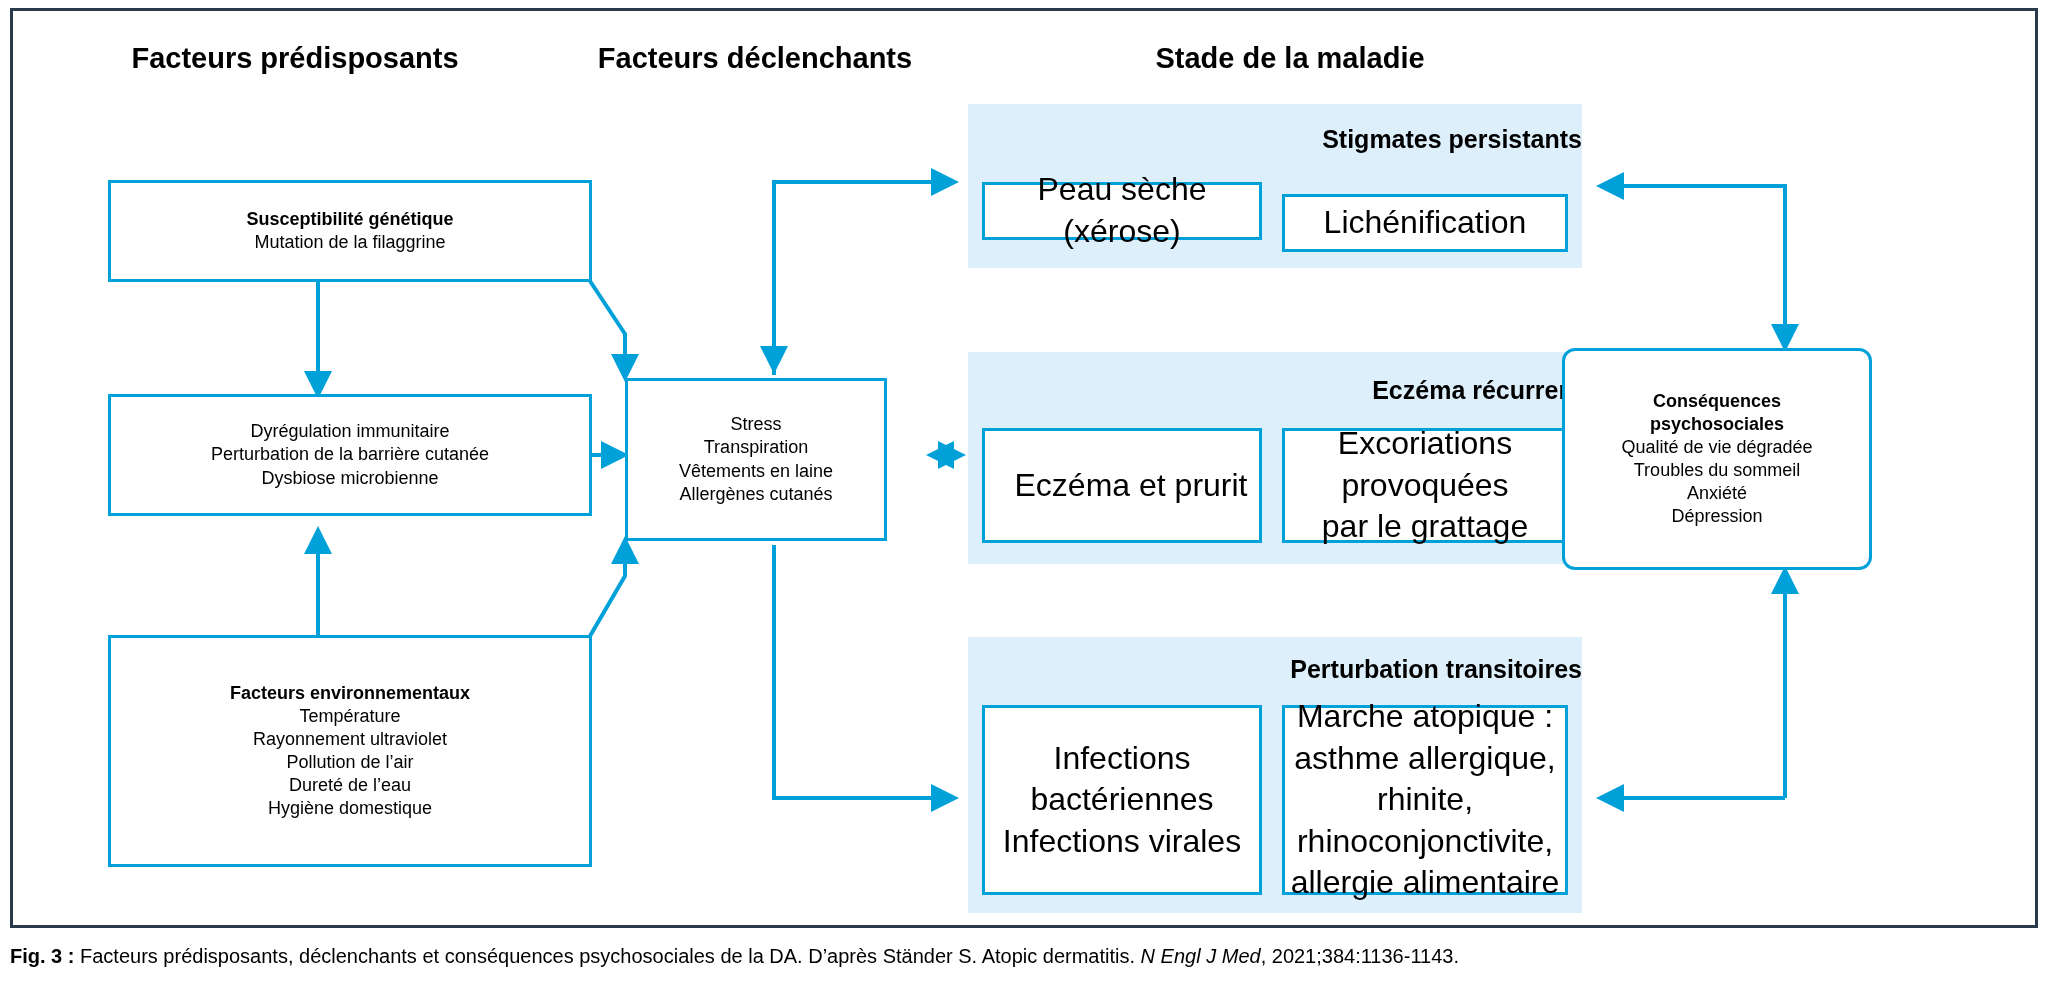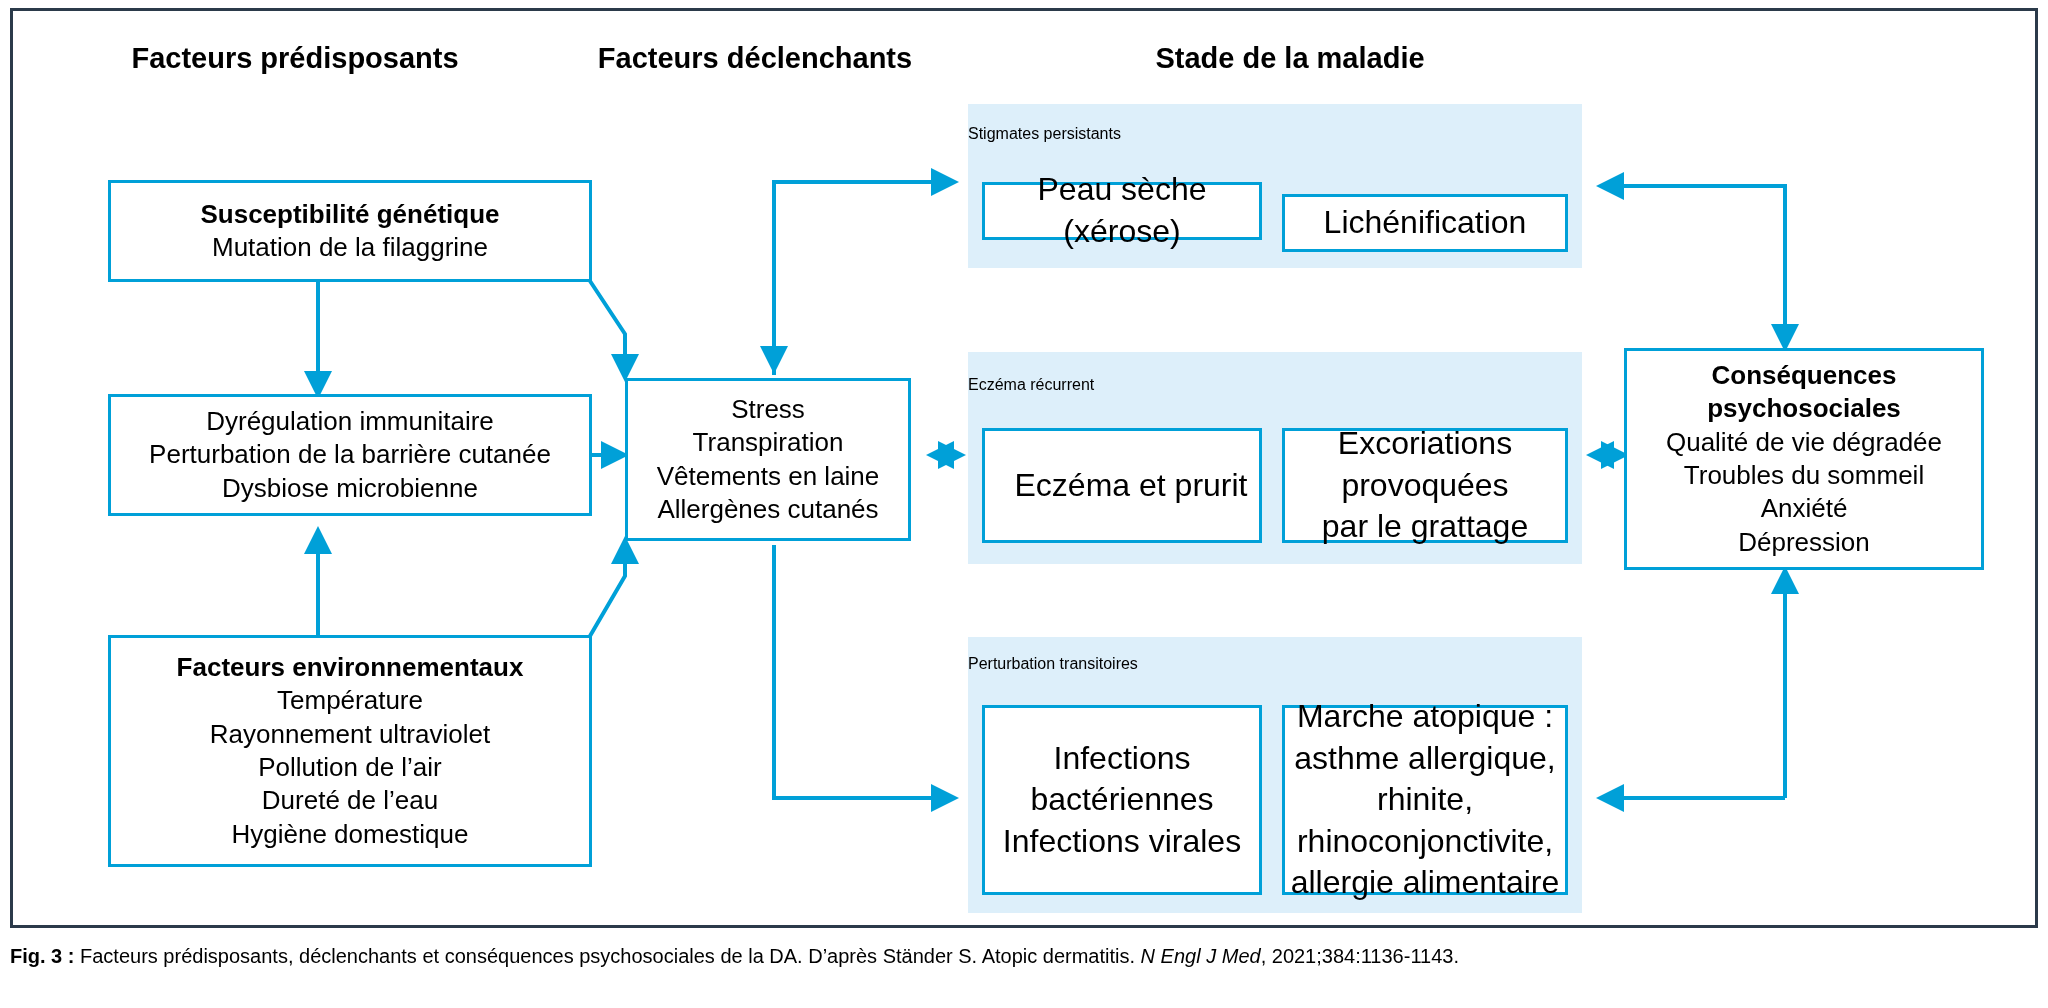--- a/index.html
+++ b/index.html
@@ -38,38 +38,38 @@
   .box {
     position: absolute;
     box-sizing: border-box;
     border: 3px solid #00a0d8;
     background: #ffffff;
     display: flex;
     flex-direction: column;
     align-items: center;
     justify-content: center;
     text-align: center;
-    font-size: 26px;
+    font-size: 18px;
     line-height: 1.28;
     color: #000;
   }
   .box .ttl {
     font-weight: bold;
   }
   .band {
     position: absolute;
     box-sizing: border-box;
     background: #ddeffa;
   }
   .band-title {
     position: absolute;
     width: 100%;
-    text-align: left;
-    font-weight: normal;
-    font-size: 16px;
+    text-align: right;
+    font-weight: bold;
+    font-size: 25px;
     color: #000;
   }
   .subbox {
     position: absolute;
     box-sizing: border-box;
     border: 3px solid #00a0d8;
     background: #ffffff;
     display: flex;
     align-items: center;
     justify-content: center;
@@ -172,21 +172,21 @@
 
   <div class="box" style="left:108px; top:635px; width:484px; height:232px;">
     <div class="ttl">Facteurs environnementaux</div>
     <div>Température</div>
     <div>Rayonnement ultraviolet</div>
     <div>Pollution de l’air</div>
     <div>Dureté de l’eau</div>
     <div>Hygiène domestique</div>
   </div>
 
-  <div class="box" style="left:625px; top:378px; width:286px; height:163px;">
+  <div class="box" style="left:625px; top:378px; width:262px; height:163px;">
     <div>Stress</div>
     <div>Transpiration</div>
     <div>Vêtements en laine</div>
     <div>Allergènes cutanés</div>
   </div>
 
   <div class="band-title" style="left:968px; top:125px; width:614px;">Stigmates persistants</div>
   <div class="subbox" style="left:982px; top:182px; width:280px; height:58px;">
     <span>Peau sèche (xérose)</span>
   </div>
@@ -211,21 +211,21 @@
     <span>Infections virales</span>
   </div>
   <div class="subbox" style="left:1282px; top:705px; width:286px; height:190px; flex-direction:column;">
     <span>Marche atopique :</span>
     <span>asthme allergique,</span>
     <span>rhinite,</span>
     <span>rhinoconjonctivite,</span>
     <span>allergie alimentaire</span>
   </div>
 
-  <div class="box" style="left:1624px; top:348px; width:360px; height:222px;">
+  <div class="box" style="left:1562px; top:348px; width:310px; height:222px;border-radius:13px;">
     <div class="ttl">Conséquences</div>
     <div class="ttl">psychosociales</div>
     <div>Qualité de vie dégradée</div>
     <div>Troubles du sommeil</div>
     <div>Anxiété</div>
     <div>Dépression</div>
   </div>
 
   <div id="caption">
     <span class="lead">Fig. 3 :</span><span> Facteurs prédisposants, déclenchants et conséquences psychosociales de la DA. D’après Ständer S. Atopic dermatitis. </span><span class="it">N Engl J Med</span><span>, 2021;384:1136-1143.</span>

